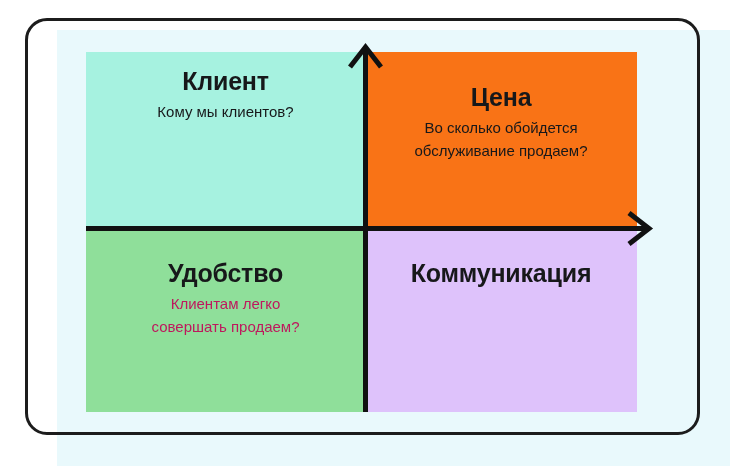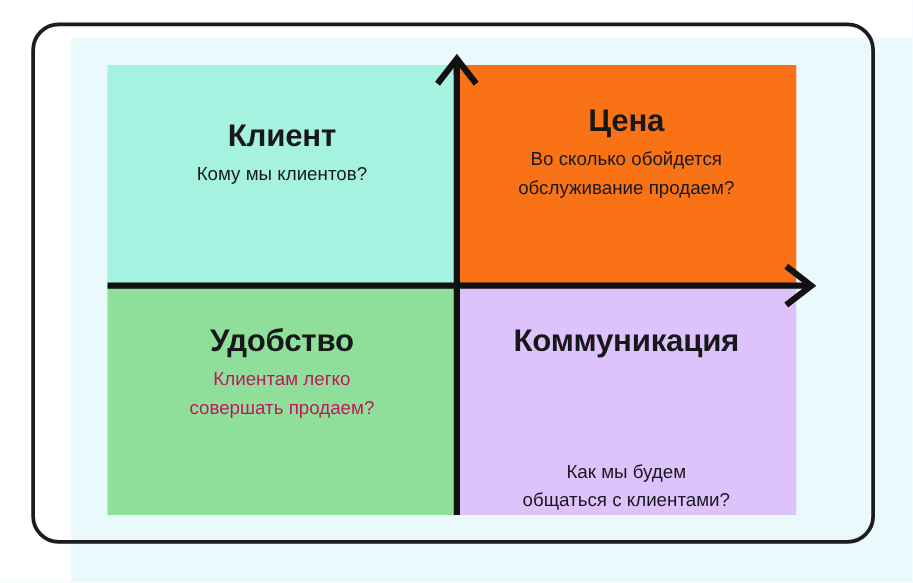--- a/index.html
+++ b/index.html
@@ -58,21 +58,21 @@
   }
   .quadrant {
     position: absolute;
     box-sizing: border-box;
     display: flex;
     flex-direction: column;
     align-items: center;
     text-align: center;
     padding: 0 14px;
   }
-  .q-tl { left: 0;     top: 0;     width: 279px; height: 176px; justify-content: flex-start; padding-top: 44px; }
+  .q-tl { left: 0;     top: 0;     width: 279px; height: 176px; justify-content: flex-start; padding-top: 16px; }
   .q-tr { left: 279px; top: 0;     width: 272px; height: 176px; justify-content: flex-start; padding-top: 32px; }
   .q-bl { left: 0;     top: 176px; width: 279px; height: 184px; justify-content: flex-start; padding-top: 32px; }
   .q-br { left: 279px; top: 176px; width: 272px; height: 184px; justify-content: space-between; padding-top: 32px; }
 
   .q-title {
     font-size: 25px;
     font-weight: bold;
     color: #17181a;
     line-height: 1.05;
     margin: 0 0 7px 0;
@@ -126,24 +126,20 @@
     <div class="quadrant q-bl" style="background: rgb(143, 223, 154);">
       <div class="q-title" style="color: rgb(23, 24, 26);">Удобство</div>
       <div class="q-desc" style="color: #be185d;">
         <span>Клиентам легко</span><br>
         <span>совершать продаем?</span>
       </div>
     </div>
 
     <div class="quadrant q-br" style="background: rgb(222, 194, 251);">
       <div class="q-title" style="color: rgb(23, 24, 26);">Коммуникация</div>
-      <div class="q-desc" style="color: rgb(23, 24, 26);">
-        <span>Как мы будем</span><br>
-        <span>общаться с клиентами?</span>
-      </div>
     </div>
 
   </div>
 
   <svg class="axes" width="730" height="466" viewBox="0 0 730 466">
 
     <line x1="365.5" y1="52" x2="365.5" y2="412" stroke="#111111" stroke-width="5"></line>
 
     <line x1="365.5" y1="46" x2="365.5" y2="60" stroke="#111111" stroke-width="5"></line>
 

